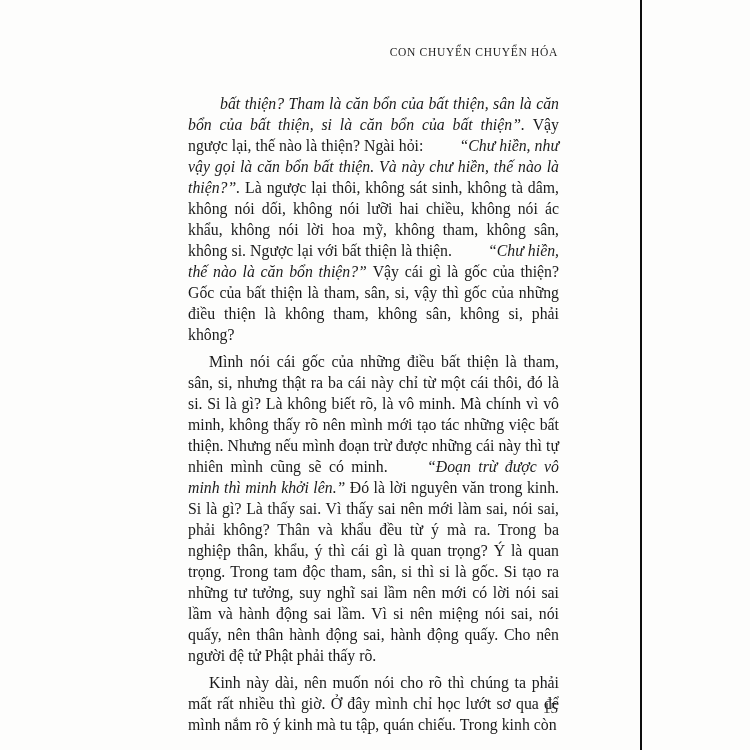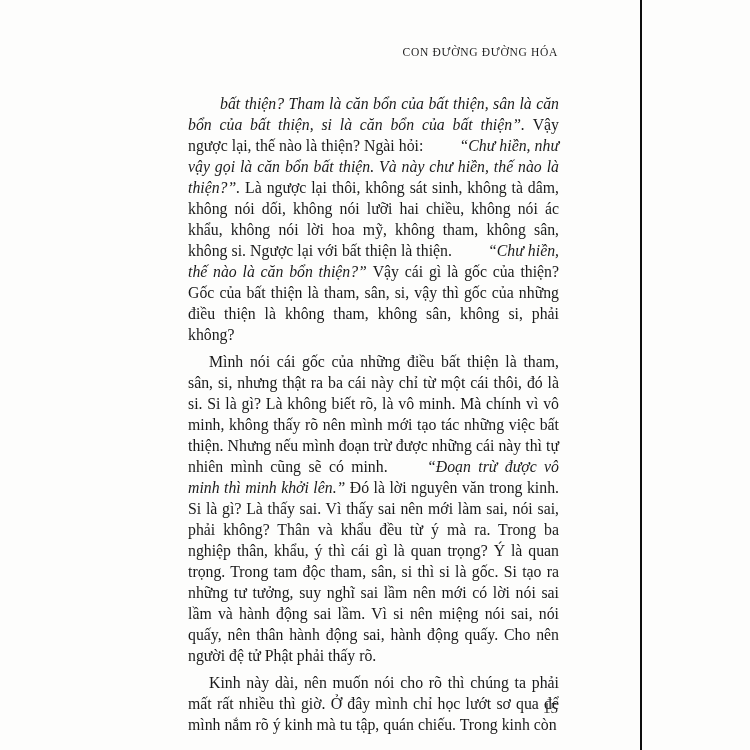--- a/index.html
+++ b/index.html
@@ -63,21 +63,21 @@
     text-align: right;
     font-size: 15px;
     color: #2a2a2a;
   }
 </style>
 </head>
 <body>
 
 <div class="page-edge-line"></div>
 
-<div class="running-header">CON ĐƯỜNG ĐƯỜNG HÓA</div>
+<div class="running-header">CON CHUYỂN CHUYỂN HÓA</div>
 
 <div class="text-block">
 
   <p>
     <span class="seg-italic">bất thiện? Tham là căn bổn của bất thiện, sân là căn bổn của bất thiện, si là căn bổn của bất thiện”. </span>
     <span>Vậy ngược lại, thế nào là thiện? Ngài hỏi: </span>
     <span class="seg-italic">“Chư hiền, như vậy gọi là căn bổn bất thiện. Và này chư hiền, thế nào là thiện?”. </span>
     <span>Là ngược lại thôi, không sát sinh, không tà dâm, không nói dối, không nói lưỡi hai chiều, không nói ác khẩu, không nói lời hoa mỹ, không tham, không sân, không si. Ngược lại với bất thiện là thiện. </span>
     <span class="seg-italic">“Chư hiền, thế nào là căn bổn thiện?” </span>
     <span>Vậy cái gì là gốc của thiện? Gốc của bất thiện là tham, sân, si, vậy thì gốc của những điều thiện là không tham, không sân, không si, phải không?</span>

